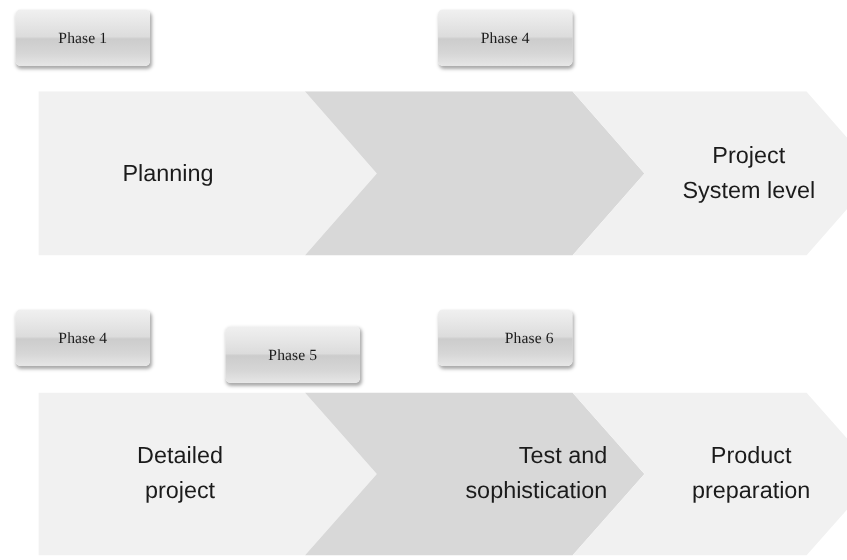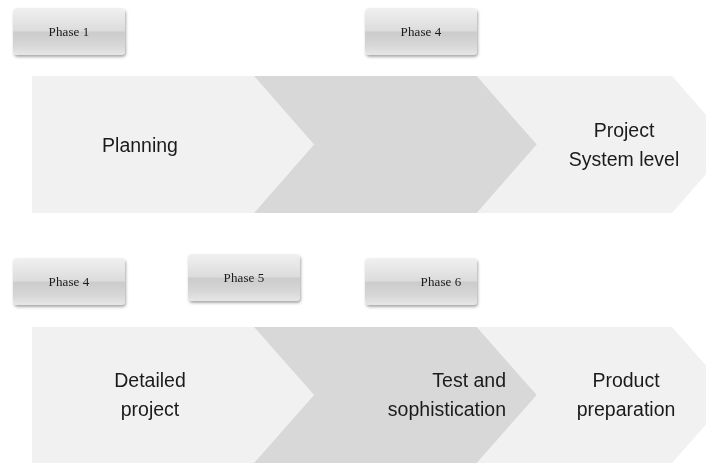--- a/index.html
+++ b/index.html
@@ -43,21 +43,21 @@
     color: #1b1b1b;
     letter-spacing: 0.1px;
     white-space: nowrap;
     font-family: Liberation Serif, serif;
   }
 
   .btn-r1c1 { left: 13px;  top: 8px;   }
   .btn-r1c2 { left: 188px; top: 8px;   }
   .btn-r1c3 { left: 365px; top: 8px;   }
   .btn-r2c1 { left: 13px;  top: 258px; }
-  .btn-r2c2 { left: 188px; top: 254px; align-items: center; }
+  .btn-r2c2 { left: 188px; top: 272px; align-items: center; }
   .btn-r2c3 { left: 365px; top: 258px; padding-left: 40px; }
 
   
   .band {
     position: absolute;
     left: 0;
     width: 706px;
     margin-left: 32px;
   }
   .band-row1 { top: 76px;  height: 137px; }

